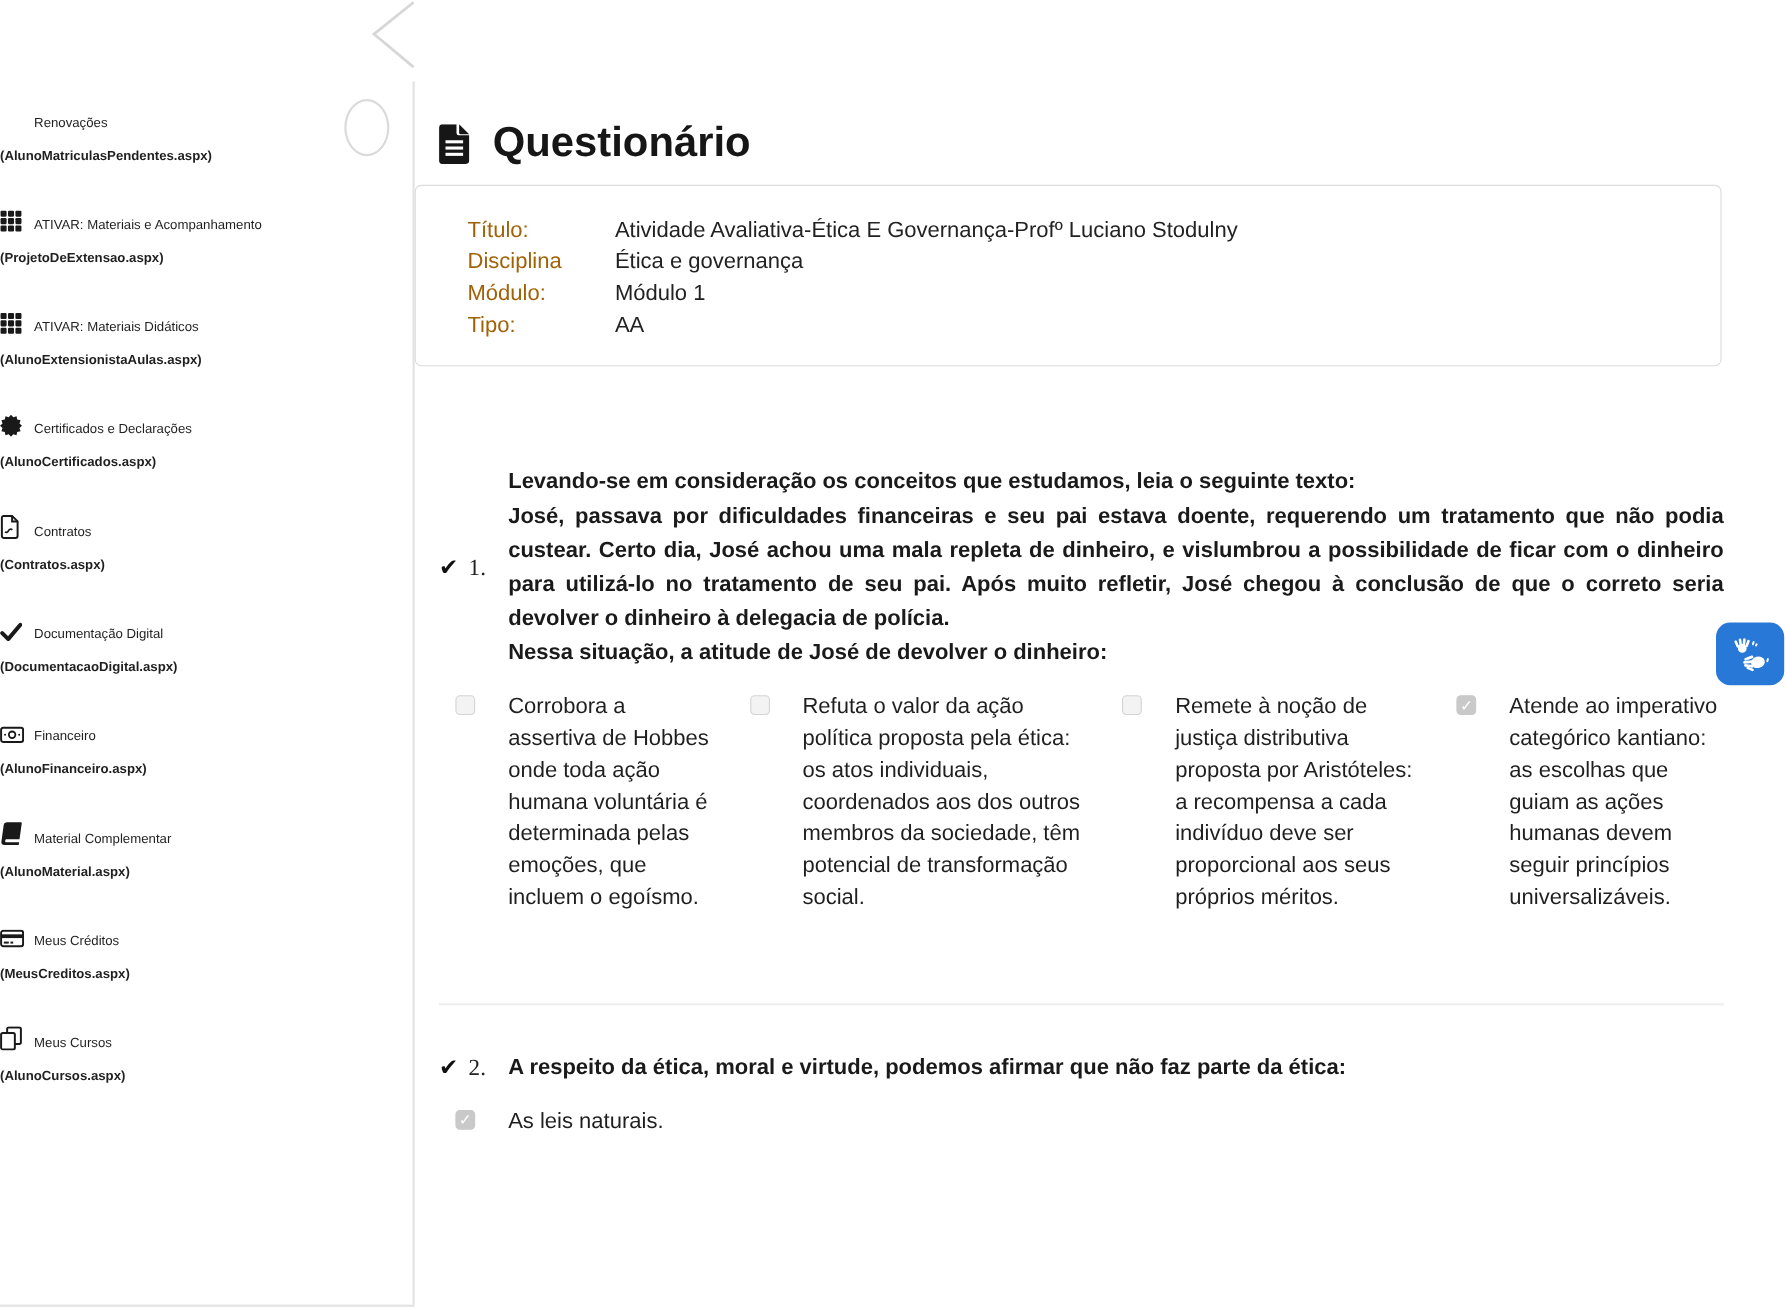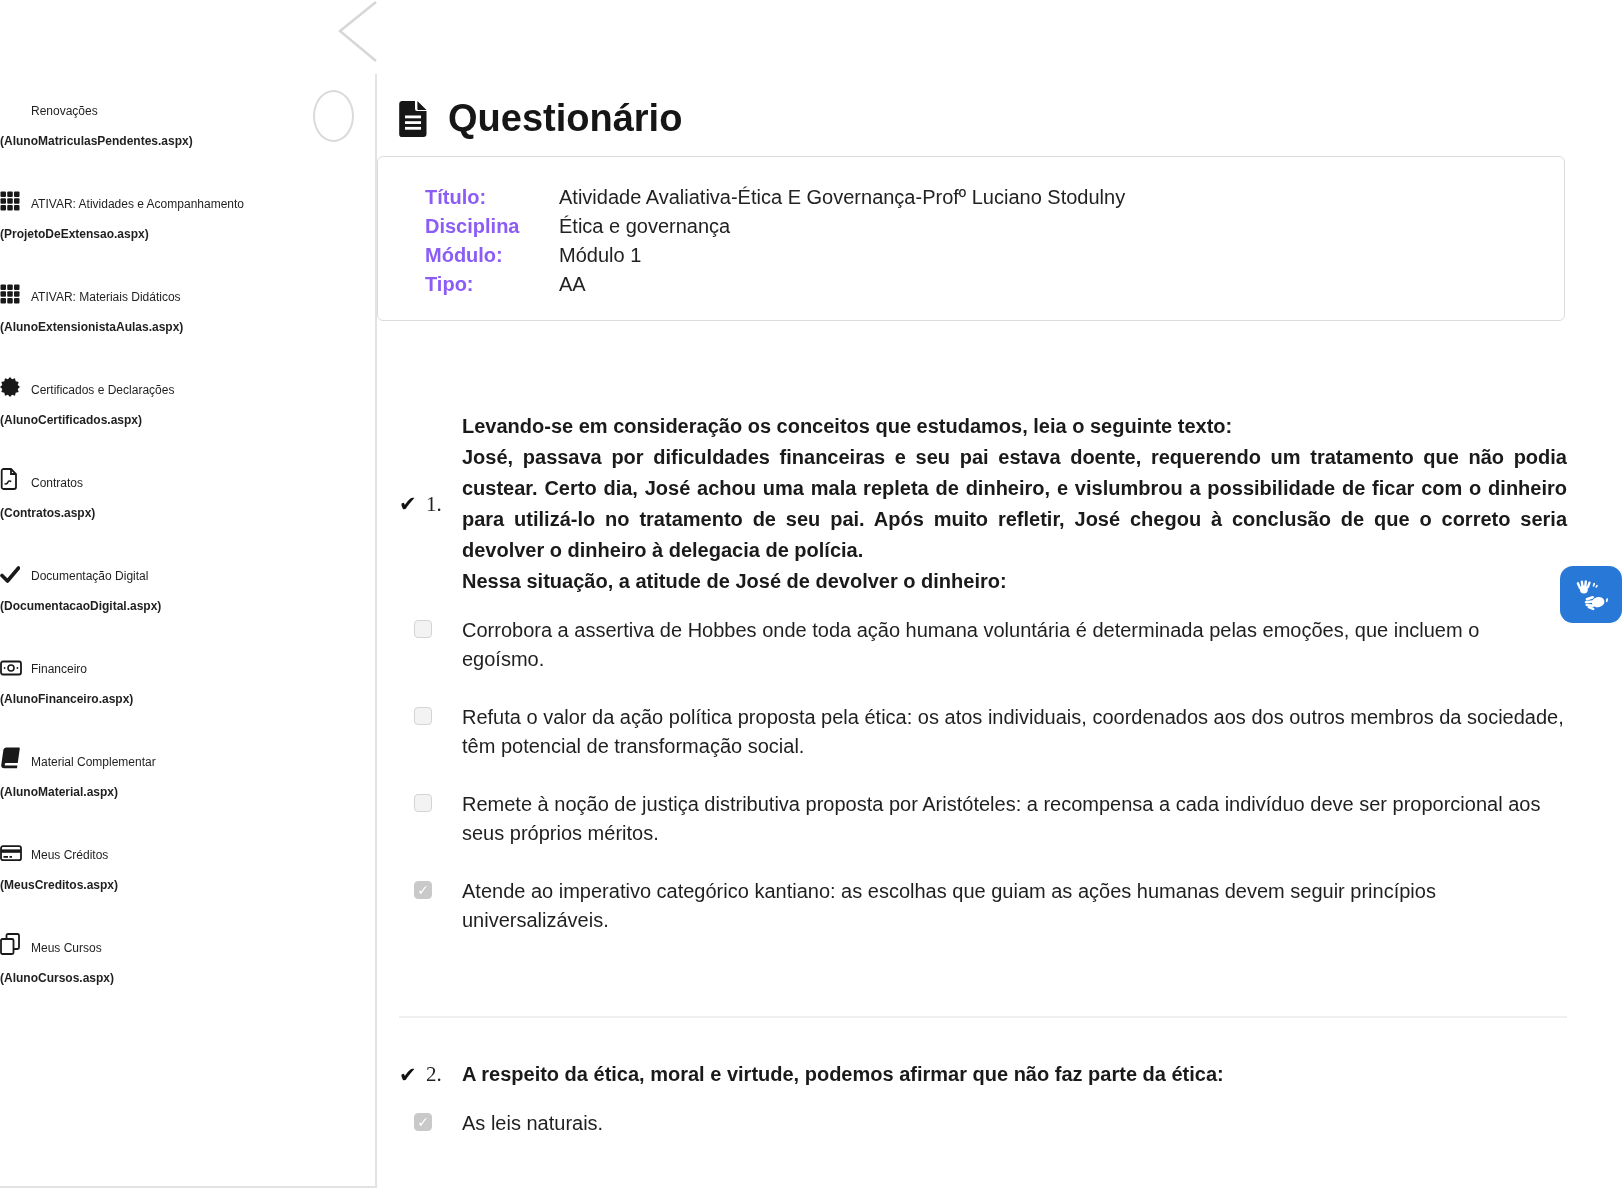--- a/index.html
+++ b/index.html
@@ -17,40 +17,40 @@
 
   
   .sidebar { position:absolute; left:0; top:96px; width:260px; font-size:12px; line-height:30px; }
   .side-item { display:block; margin-bottom:33px; color:#1f1f1f; text-decoration:none; cursor:pointer; }
   .side-icon { display:inline-block; width:31px; }
   .side-icon svg { vertical-align:-3px; }
   .side-url { display:block; white-space:nowrap;font-weight:bold; }
   .oval { position:absolute; left:313px; top:90px; width:41px; height:52px; border:2px solid #dadada; border-radius:50%; background:#fff; }
 
   
-  .main { position:absolute; left:377px; top:0; width:1247px; }
+  .main { position:absolute; left:377px; top:12px; width:1247px; }
   .main-header { display:flex; align-items:center; gap:21px; margin:97px 0 0 22px; }
   .doc-icon svg { display:block; }
   .page-title { font-size:38px; color:#161616; }
 
   .info-box { margin-top:16px; width:1188px; border:1px solid #dcdcdc; border-radius:6px;
               padding:26px 20px 21px 47px; font-size:20px; line-height:29px; }
   .info-row { display:flex; }
-  .info-label { width:95px; flex:none; font-weight:700; color:#8b5cf6; }
+  .info-label { width:95px; flex:none; font-weight:400; color:#a16207; }
   .info-value { color:#222; white-space:nowrap;margin-left:39px; }
 
   
   .questions { margin:90px 0 0 22px; width:1168px; }
   .question + .question { margin-top:81px; border-top:2px solid #efefef; padding-top:41px; }
   .q-head { display:flex; align-items:center; }
   .q-check { width:27px; flex:none; font-size:21px; font-weight:700; color:#111; }
   .q-num { width:36px; flex:none; font-family:"Liberation Serif","DejaVu Serif",serif; font-size:21px; color:#222; }
   .q-statement { flex:1; font-weight:700; font-size:20px; line-height:31px; text-align:justify; color:#1a1a1a; }
   .q-statement p { margin:0; }
-  .q-options { margin-top:19px; padding-left:15px; display:flex; flex-direction:column; gap:29px; }
+  .q-options { margin-top:19px; padding-left:15px; display:flex; flex-direction:row; gap:29px; }
   .opt { display:flex; gap:30px; cursor:pointer; }
   .cb { flex:none; width:18px; height:18px; margin-top:4px; border-radius:4px;
         background:#f3f3f3; border:1px solid #d4d4d4; position:relative; }
   .opt.checked .cb { background:#c9c9c9; border-color:#c9c9c9; }
   .opt.checked .cb::after { content:"✓"; position:absolute; inset:0; color:#fff;
         font-size:14px; font-weight:700; line-height:17px; text-align:center; }
   .opt-text { font-size:20px; line-height:29px; color:#1f1f1f; }
 
   
   .vlibras { position:absolute; left:1560px; top:566px; width:62px; height:57px;
@@ -81,21 +81,21 @@
     <span class="side-icon"><svg width="20" height="20" viewBox="0 0 20 20" fill="#191919">
     <rect x="0.5" y="0.5" width="5.5" height="5.5" rx="1"></rect>
             <rect x="7.25" y="0.5" width="5.5" height="5.5" rx="1"></rect>
             <rect x="14" y="0.5" width="5.5" height="5.5" rx="1"></rect>
     <rect x="0.5" y="7.25" width="5.5" height="5.5" rx="1"></rect>
             <rect x="7.25" y="7.25" width="5.5" height="5.5" rx="1"></rect>
             <rect x="14" y="7.25" width="5.5" height="5.5" rx="1"></rect>
     <rect x="0.5" y="14" width="5.5" height="5.5" rx="1"></rect>
             <rect x="7.25" y="14" width="5.5" height="5.5" rx="1"></rect>
             <rect x="14" y="14" width="5.5" height="5.5" rx="1"></rect>
-  </svg></span><span class="side-label">ATIVAR: Atividades e Acompanhamento</span>
+  </svg></span><span class="side-label">ATIVAR: Materiais e Acompanhamento</span>
     <span class="side-url">(ProjetoDeExtensao.aspx)</span>
   </a>
 
   <a class="side-item">
     <span class="side-icon"><svg width="20" height="20" viewBox="0 0 20 20" fill="#191919">
     <rect x="0.5" y="0.5" width="5.5" height="5.5" rx="1"></rect>
             <rect x="7.25" y="0.5" width="5.5" height="5.5" rx="1"></rect>
             <rect x="14" y="0.5" width="5.5" height="5.5" rx="1"></rect>
     <rect x="0.5" y="7.25" width="5.5" height="5.5" rx="1"></rect>
             <rect x="7.25" y="7.25" width="5.5" height="5.5" rx="1"></rect>

